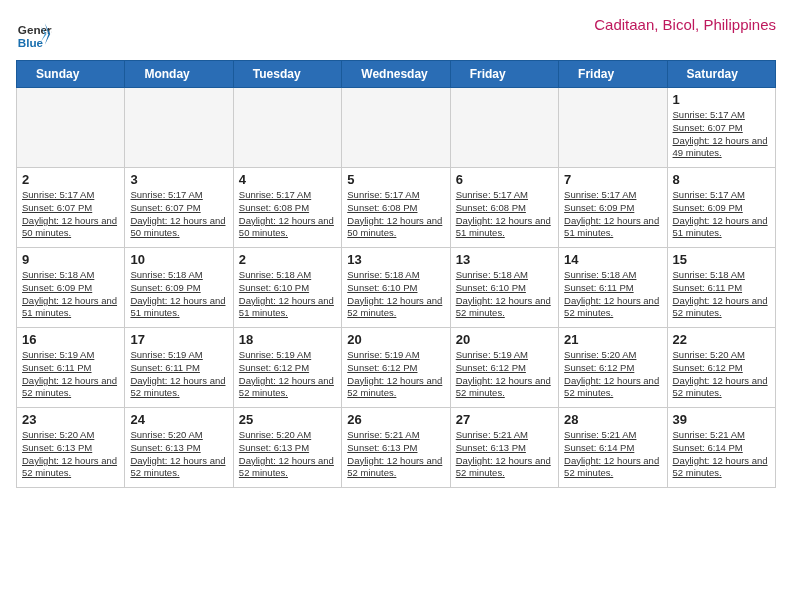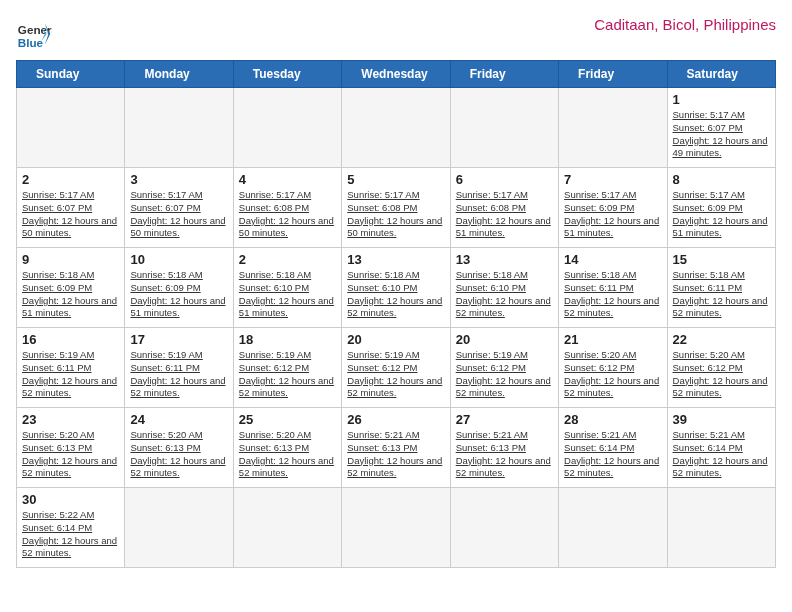--- a/index.html
+++ b/index.html
@@ -291,28 +291,14 @@
 Sunset: 6:14 PM
 Daylight: 12 hours and 52 minutes.</div>
         </td>
         <td>
           <span class="day-number">39</span>
           <div class="cell-info" style="white-space: pre-line;">Sunrise: 5:21 AM
 Sunset: 6:14 PM
 Daylight: 12 hours and 52 minutes.</div>
         </td>
       </tr>
-      <tr>
-        <td>
-          <span class="day-number">30</span>
-          <div class="cell-info" style="white-space: pre-line;">Sunrise: 5:22 AM
-Sunset: 6:14 PM
-Daylight: 12 hours and 52 minutes.</div>
-        </td>
-        <td class="empty"></td>
-        <td class="empty"></td>
-        <td class="empty"></td>
-        <td class="empty"></td>
-        <td class="empty"></td>
-        <td class="empty"></td>
-      </tr>
     </tbody>
 </table>
 
 </body></html>

